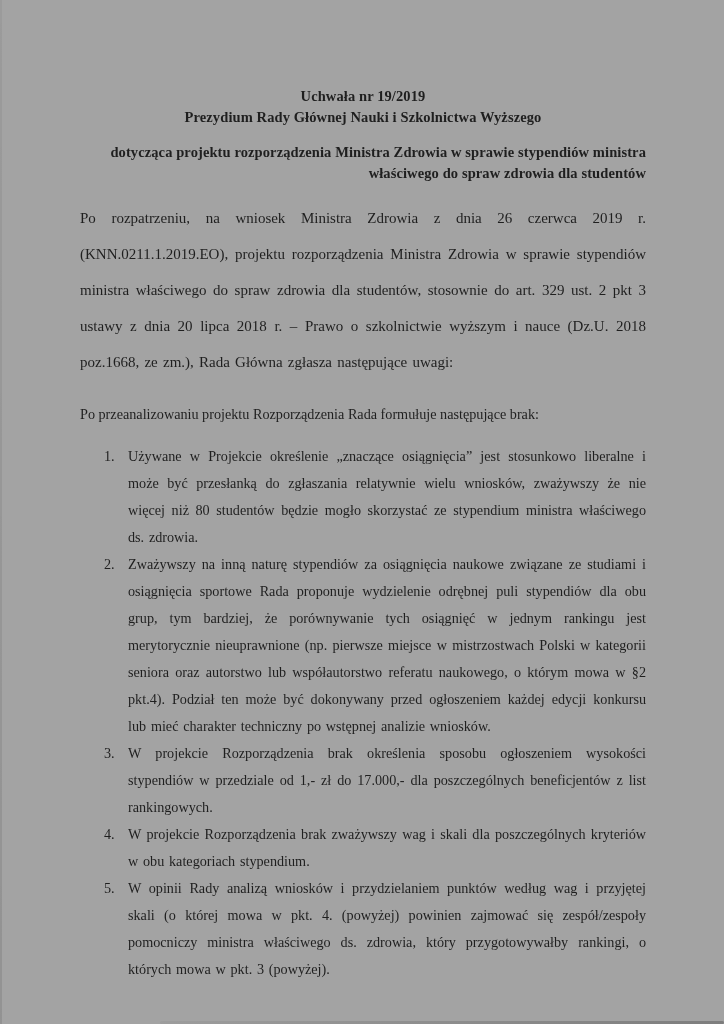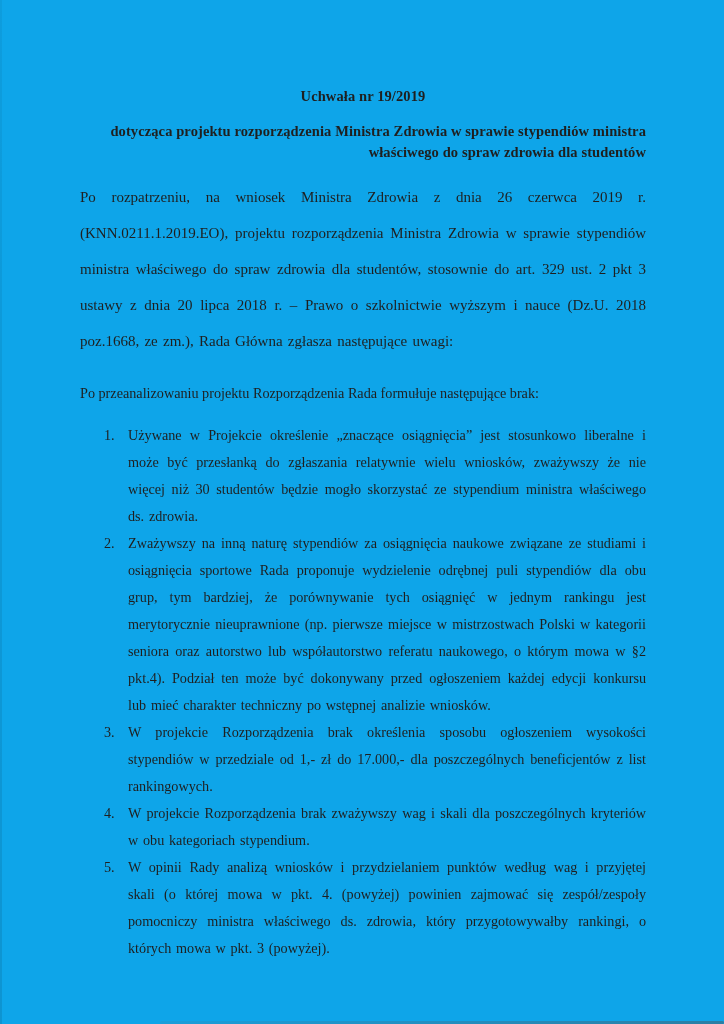--- a/index.html
+++ b/index.html
@@ -9,21 +9,21 @@
   body {
     width: 724px;
     height: 1024px;
     background: #e9e9e9;
     overflow: hidden;
   }
   .page {
     position: relative;
     width: 724px;
     height: 1024px;
-    background: #0ea5e9;
+    background: #a3a3a3;
     font-family: "Liberation Serif", "DejaVu Serif", serif;
     color: #1f1f1f;
     overflow: hidden;
     box-sizing: border-box;
   }
   
   .page .edge-left {
     position: absolute;
     left: 0; top: 0; bottom: 0;
     width: 2px;
@@ -92,32 +92,33 @@
   }
 </style>
 </head>
 <body>
 
 <div class="page">
   <div class="content">
 
     <header class="title-block">
       <div>Uchwała nr 19/2019</div>
+      <div>Prezydium Rady Głównej Nauki i Szkolnictwa Wyższego</div>
     </header>
 
     <p class="subject">dotycząca projektu rozporządzenia Ministra Zdrowia w sprawie stypendiów ministra właściwego do spraw zdrowia dla studentów</p>
 
     <p class="intro">Po rozpatrzeniu, na wniosek Ministra Zdrowia z dnia 26 czerwca 2019 r. (KNN.0211.1.2019.EO), projektu rozporządzenia Ministra Zdrowia w sprawie stypendiów ministra właściwego do spraw zdrowia dla studentów, stosownie do art. 329 ust. 2 pkt 3 ustawy z dnia 20 lipca 2018 r. – Prawo o szkolnictwie wyższym i nauce (Dz.U. 2018 poz.1668, ze zm.), Rada Główna zgłasza następujące uwagi:</p>
 
     <p class="remarks-heading">Po przeanalizowaniu projektu Rozporządzenia Rada formułuje następujące brak:</p>
 
     <ol class="remarks">
       <li>
         <span class="num">1.</span>
-        <span class="txt">Używane w Projekcie określenie „znaczące osiągnięcia” jest stosunkowo liberalne i może być przesłanką do zgłaszania relatywnie wielu wniosków, zważywszy że nie więcej niż 30 studentów będzie mogło skorzystać ze stypendium ministra właściwego ds. zdrowia.</span>
+        <span class="txt">Używane w Projekcie określenie „znaczące osiągnięcia” jest stosunkowo liberalne i może być przesłanką do zgłaszania relatywnie wielu wniosków, zważywszy że nie więcej niż 80 studentów będzie mogło skorzystać ze stypendium ministra właściwego ds. zdrowia.</span>
       </li>
       <li>
         <span class="num">2.</span>
         <span class="txt">Zważywszy na inną naturę stypendiów za osiągnięcia naukowe związane ze studiami i osiągnięcia sportowe Rada proponuje wydzielenie odrębnej puli stypendiów dla obu grup, tym bardziej, że porównywanie tych osiągnięć w jednym rankingu jest merytorycznie nieuprawnione (np. pierwsze miejsce w mistrzostwach Polski w kategorii seniora oraz autorstwo lub współautorstwo referatu naukowego, o którym mowa w §2 pkt.4). Podział ten może być dokonywany przed ogłoszeniem każdej edycji konkursu lub mieć charakter techniczny po wstępnej analizie wniosków.</span>
       </li>
       <li>
         <span class="num">3.</span>
         <span class="txt">W projekcie Rozporządzenia brak określenia sposobu ogłoszeniem wysokości stypendiów w przedziale od 1,- zł do 17.000,- dla poszczególnych beneficjentów z list rankingowych.</span>
       </li>
       <li>

